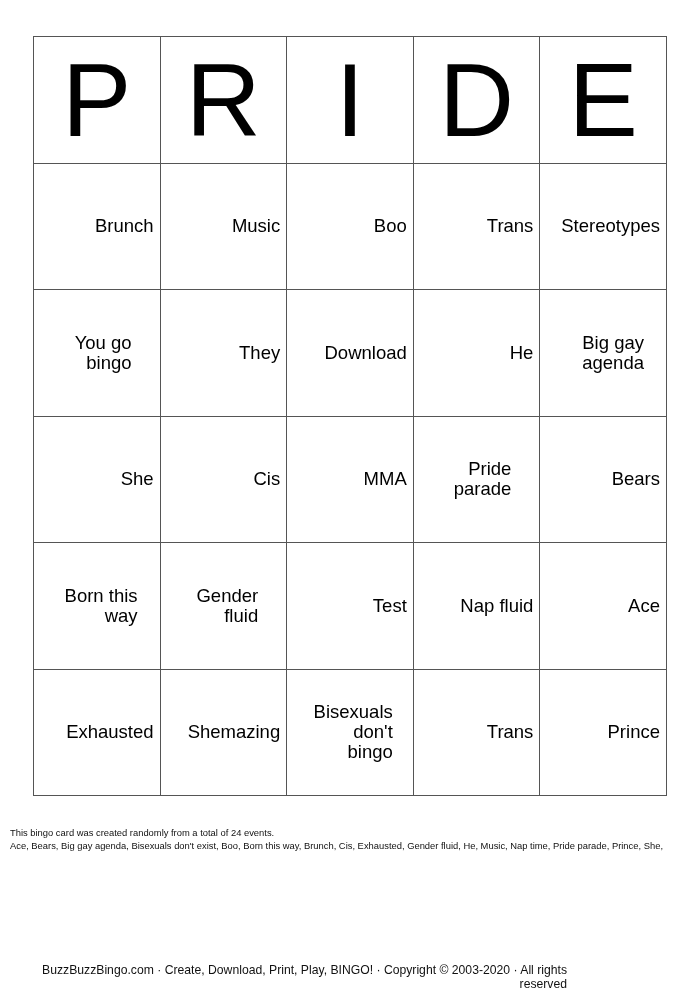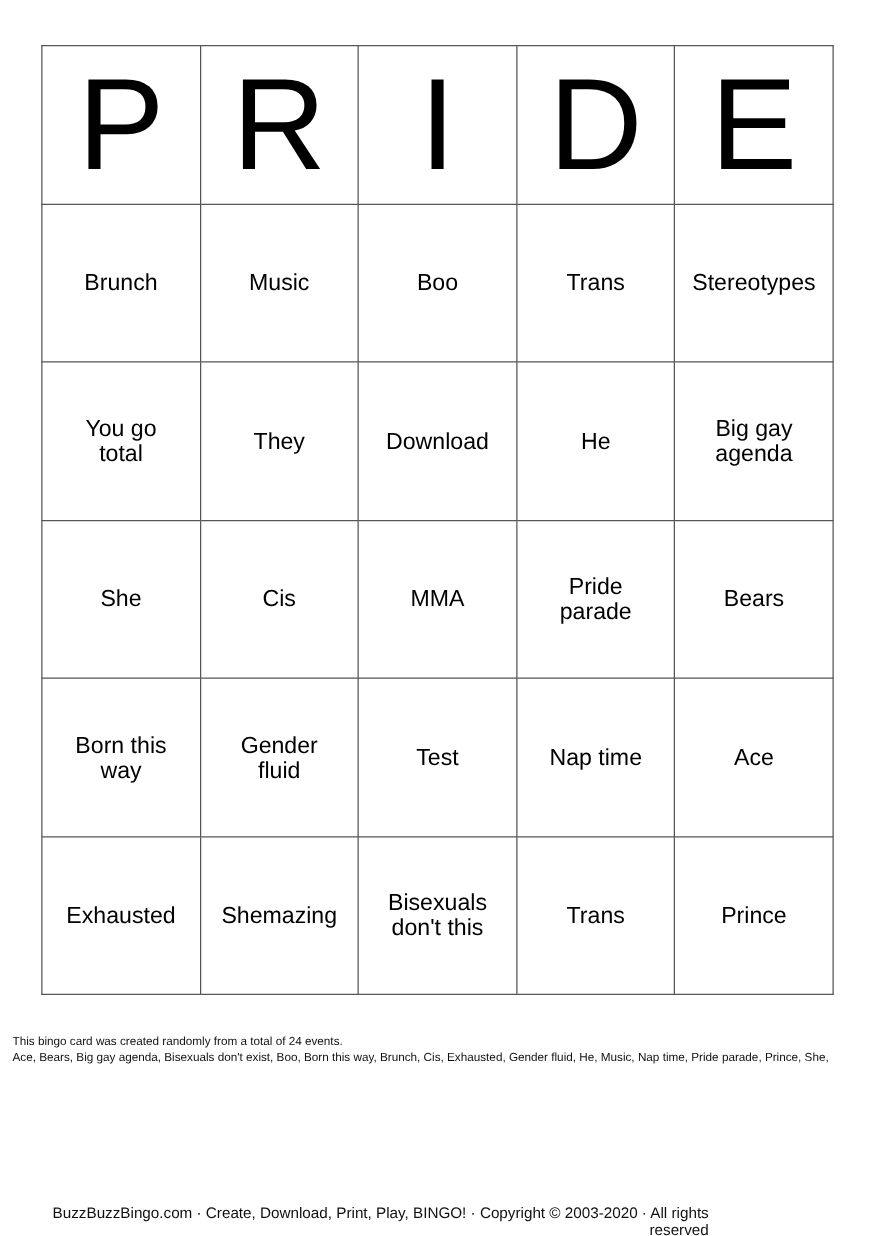--- a/index.html
+++ b/index.html
@@ -3,21 +3,21 @@
 <meta charset="utf-8">
 <style>
   html, body { margin: 0; padding: 0; background: #ffffff; }
   body { width: 699px; height: 989px; position: relative; overflow: hidden;
          font-family: "Liberation Sans", sans-serif; color: #000; }
   .card { position: absolute; left: 33px; top: 36px; width: 633px; height: 759px;
           border-collapse: collapse; table-layout: fixed; }
   .card td { border: 1px solid #555; text-align: center; vertical-align: middle;
              padding: 0 6px; width: 126.6px; height: 126.5px; box-sizing: border-box; }
   .card td.hdr { font-size: 104px; line-height: 1; padding-top: 0; }
-  .card td.cell { font-size: 18.5px; line-height: 20px; }
+  .card td.cell { font-size: 18.5px; line-height: 20px; text-align: right; }
   .info { position: absolute; left: 10px; top: 826px; width: 690px;
           font-size: 9.4px; line-height: 13px; color: #111; }
   .footer { position: absolute; left: 0; top: 963px; width: 567px; text-align: right;
             font-size: 12.2px; color: #111; }
   .footer .inner { margin-left: 8px; }
 </style>
 </head>
 <body>
 
 <table class="card">
@@ -30,44 +30,44 @@
     <td class="hdr">E</td>
   </tr>
   <tr>
     <td class="cell">Brunch</td>
     <td class="cell">Music</td>
     <td class="cell">Boo</td>
     <td class="cell">Trans</td>
     <td class="cell">Stereotypes</td>
   </tr>
   <tr>
-    <td class="cell" style="padding:0 28px">You go total</td>
+    <td class="cell" style="padding:0 28px">You go bingo</td>
     <td class="cell">They</td>
     <td class="cell">Download</td>
     <td class="cell">He</td>
     <td class="cell" style="padding:0 22px">Big gay agenda</td>
   </tr>
   <tr>
     <td class="cell">She</td>
     <td class="cell">Cis</td>
     <td class="cell">MMA</td>
     <td class="cell" style="padding:16px 28px">Pride parade</td>
     <td class="cell">Bears</td>
   </tr>
   <tr>
     <td class="cell" style="padding:0 22px">Born this way</td>
     <td class="cell" style="padding:12px 28px">Gender fluid</td>
     <td class="cell">Test</td>
-    <td class="cell">Nap time</td>
+    <td class="cell">Nap fluid</td>
     <td class="cell">Ace</td>
   </tr>
   <tr>
     <td class="cell">Exhausted</td>
     <td class="cell">Shemazing</td>
-    <td class="cell" style="padding:0 20px">Bisexuals don't this</td>
+    <td class="cell" style="padding:0 20px">Bisexuals don't bingo</td>
     <td class="cell">Trans</td>
     <td class="cell">Prince</td>
   </tr>
 </tbody>
   </table>
 
 <div class="info">
   <div>This bingo card was created randomly from a total of 24 events.</div>
   <div>Ace, Bears, Big gay agenda, Bisexuals don't exist, Boo, Born this way, Brunch, Cis, Exhausted, Gender fluid, He, Music, Nap time, Pride parade, Prince, She,</div>
 </div>

